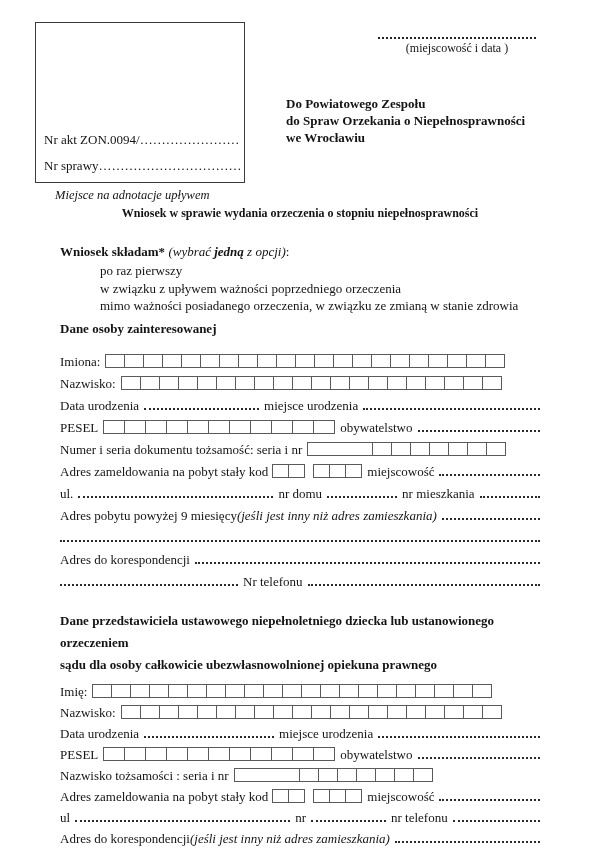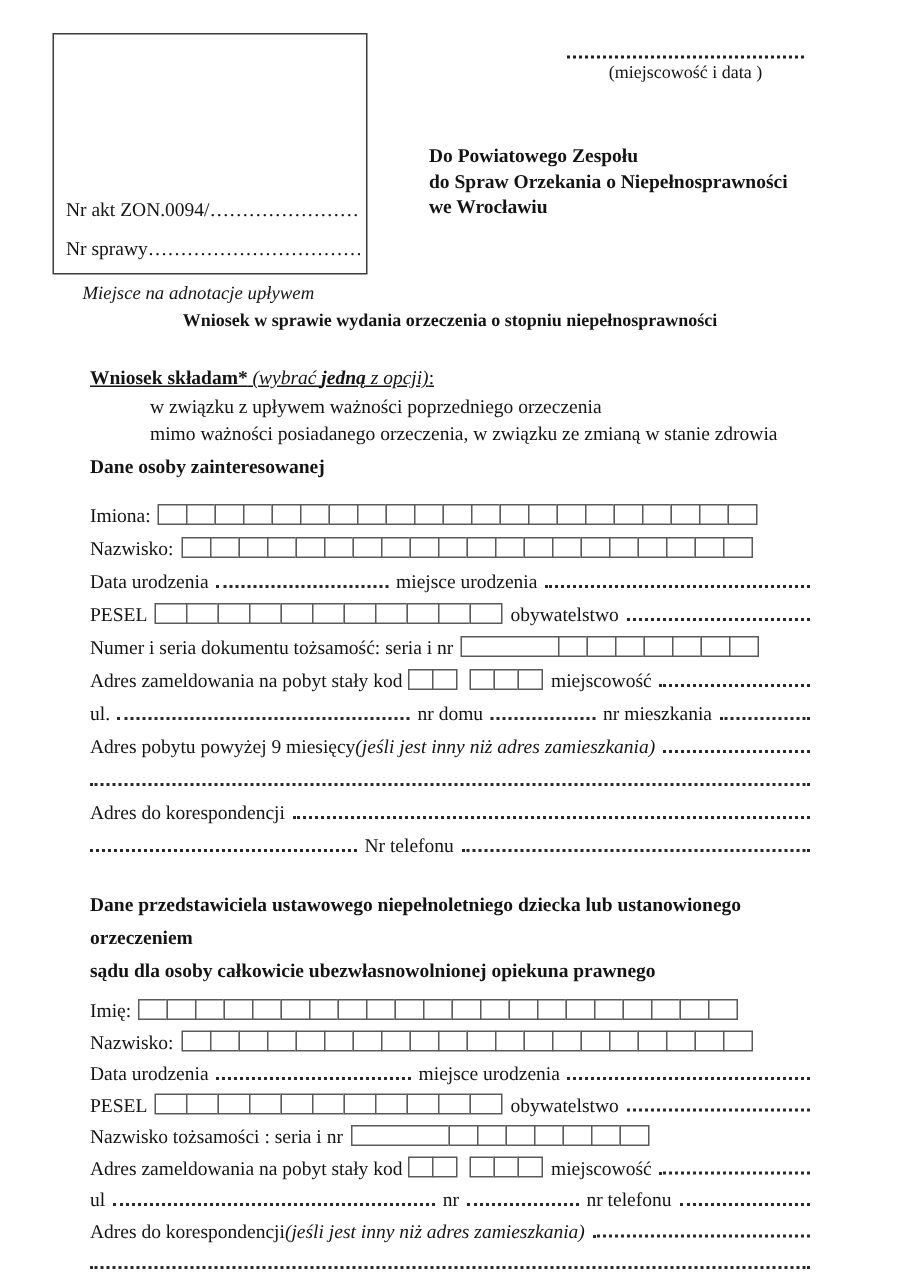--- a/index.html
+++ b/index.html
@@ -25,21 +25,21 @@
   .addressee{
     position:absolute;left:286px;top:95px;
     font-weight:bold;font-size:13px;line-height:17px;white-space:nowrap;
   }
   .title{
     position:absolute;top:206px;left:0;width:100%;text-align:center;
     font-weight:bold;font-size:12px;
   }
   
   .form{position:absolute;top:244px;left:60px;width:480px;}
-  .intro-line{height:18px;white-space:nowrap;text-decoration:underline;}
+  .intro-line{height:18px;white-space:nowrap;}
   .b{font-weight:bold;}
   .i{font-style:italic;}
   .bi{font-weight:bold;font-style:italic;}
   .options{margin-left:40px;}
   .option{line-height:17.5px;white-space:nowrap;}
   .section-heading{font-weight:bold;margin-top:6px;height:18px;white-space:nowrap;}
   .section-heading2{font-weight:bold;margin-top:21px;line-height:22px;}
   .rows{margin-top:8px;}
   .rows2{margin-top:2px;}
   .row{height:22px;display:flex;align-items:flex-end;}
@@ -85,20 +85,21 @@
 </div>
 
 <div class="title">Wniosek w sprawie wydania orzeczenia o stopniu niepełnosprawności</div>
 
 <div class="form">
 
   <div class="intro-line">
     <span class="b">Wniosek składam*</span><span class="i"> (wybrać </span><span class="bi">jedną</span><span class="i"> z opcji)</span><span>:</span>
   </div>
   <div class="options">
+    <div class="option">po raz pierwszy</div>
     <div class="option">w związku z upływem ważności poprzedniego orzeczenia</div>
     <div class="option">mimo ważności posiadanego orzeczenia, w związku ze zmianą w stanie zdrowia</div>
   </div>
 
   <div class="section-heading">Dane osoby zainteresowanej</div>
 
   <div class="rows">
     <div class="row">
       <span class="lbl">Imiona:</span>
       <span class="cells">

